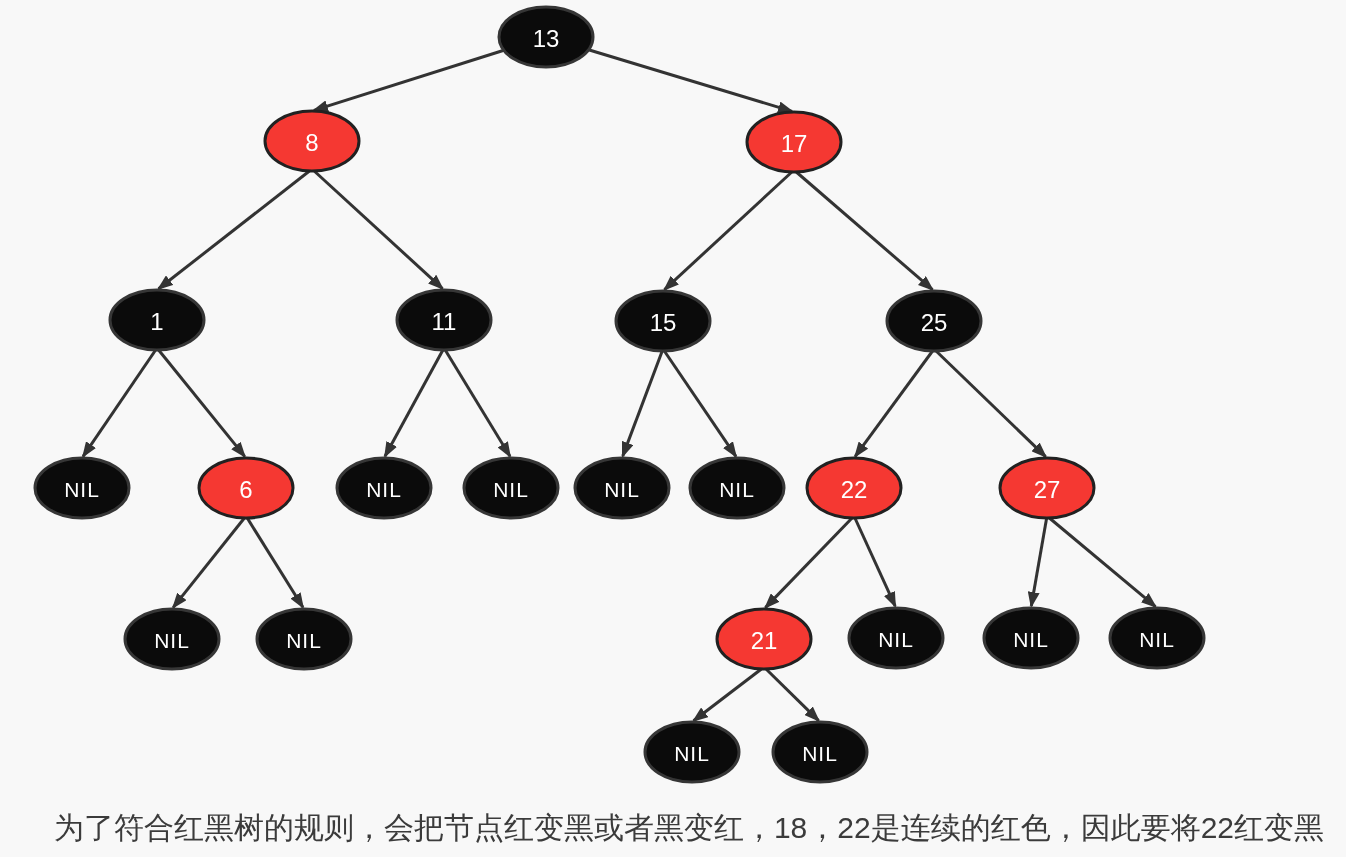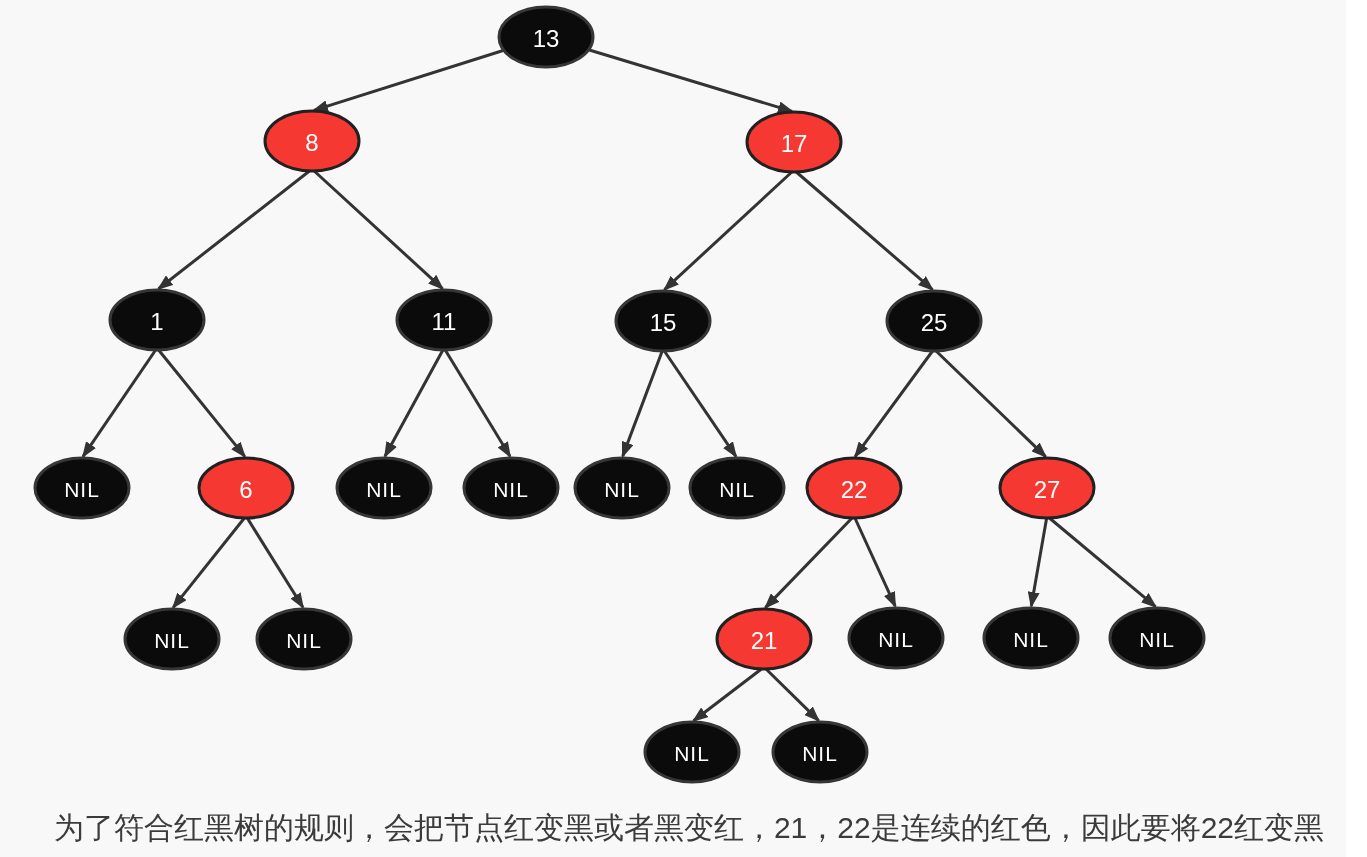--- a/index.html
+++ b/index.html
@@ -151,14 +151,14 @@
       </g>
       <g>
         <ellipse cx="692" cy="752" rx="47" ry="30" fill="#0b0b0b" stroke="#363636" stroke-width="3"></ellipse>
         <text class="node-label" x="692" y="753" fill="#ffffff" font-size="21" letter-spacing="1">NIL</text>
       </g>
       <g>
         <ellipse cx="820" cy="752" rx="47" ry="30" fill="#0b0b0b" stroke="#363636" stroke-width="3"></ellipse>
         <text class="node-label" x="820" y="753" fill="#ffffff" font-size="21" letter-spacing="1">NIL</text>
       </g>
     </svg>
-  <div class="caption" style="color: rgb(59, 59, 59); font-size: 30px;">为了符合红黑树的规则，会把节点红变黑或者黑变红，21，22是连续的红色，因此要将22红变黑</div>
+  <div class="caption" style="color: rgb(59, 59, 59); font-size: 30px;">为了符合红黑树的规则，会把节点红变黑或者黑变红，18，22是连续的红色，因此要将22红变黑</div>
 </div>
 
 </body></html>

